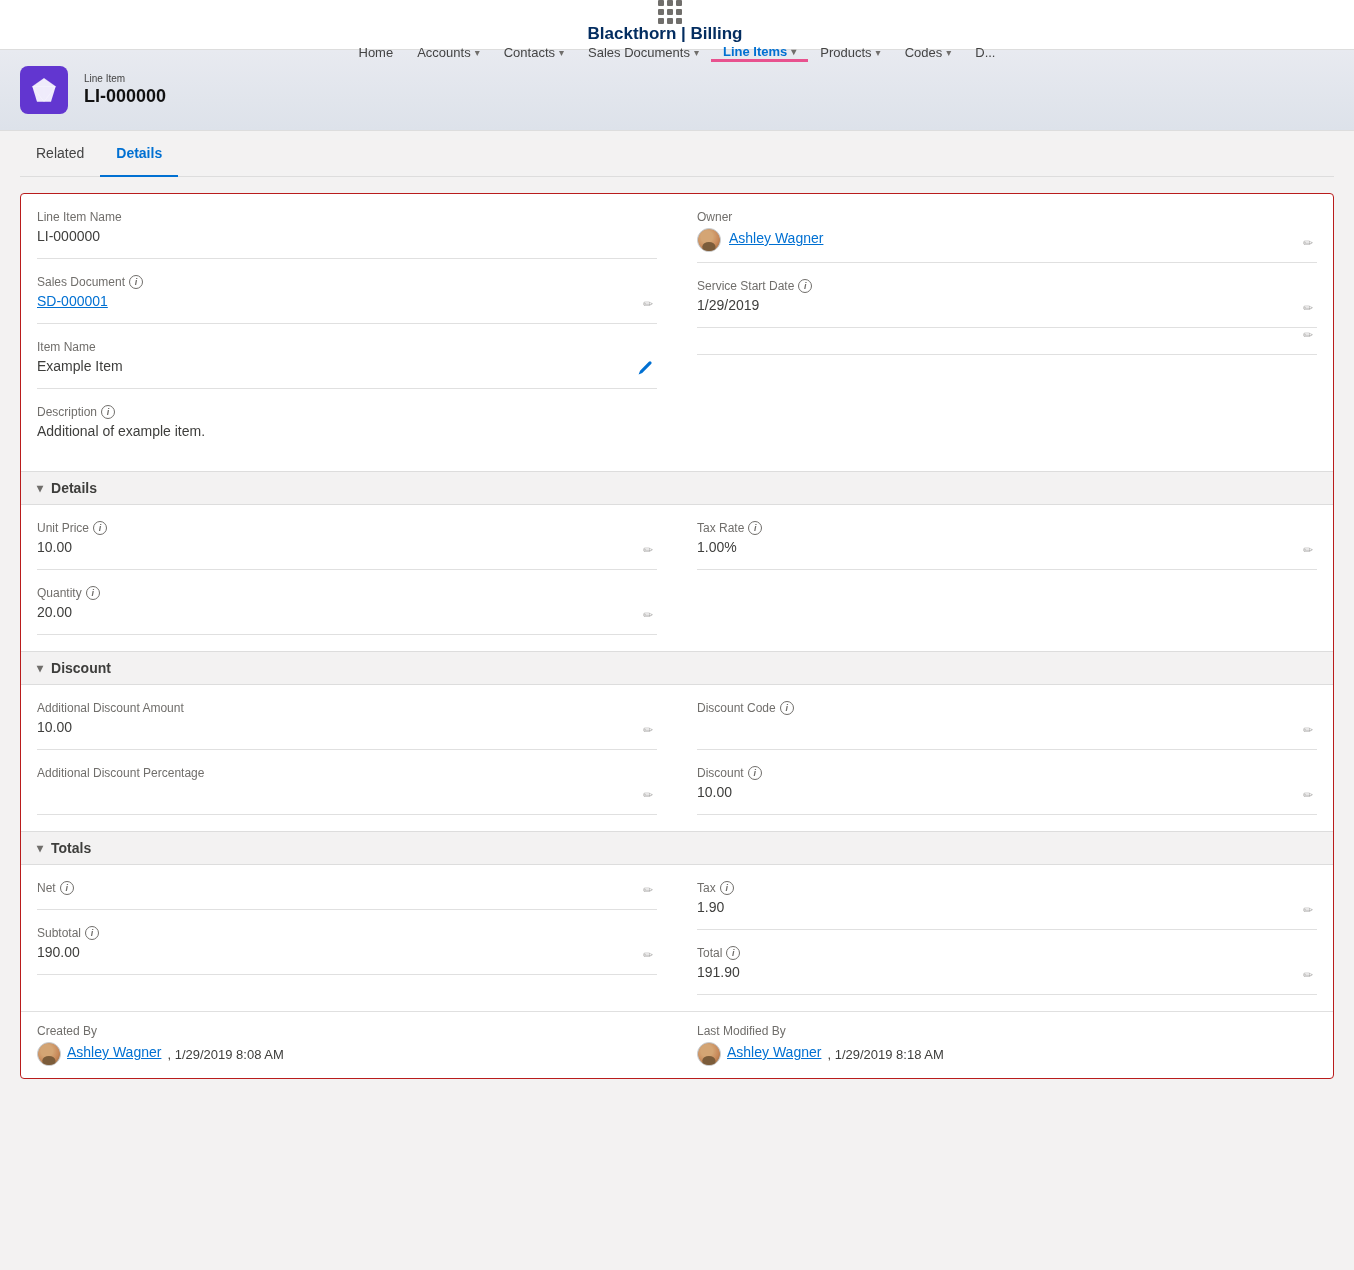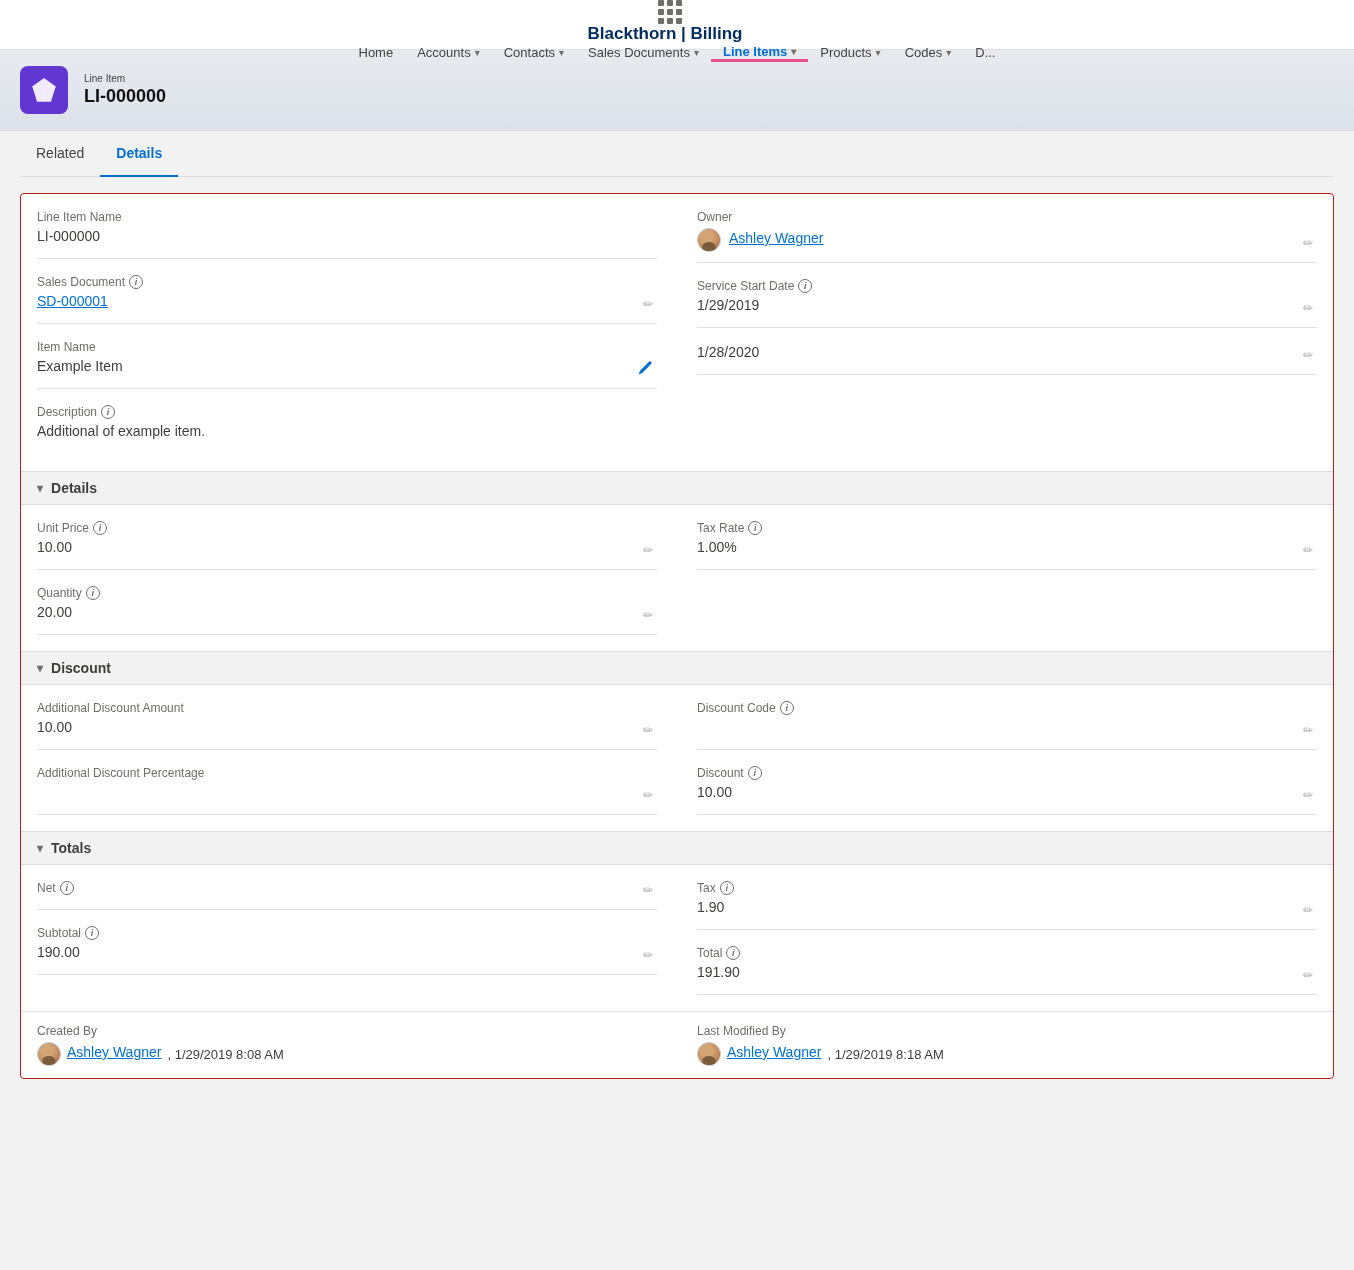--- a/index.html
+++ b/index.html
@@ -430,21 +430,20 @@
             <div class="field-group">
               <div class="field-label">
                 <span>Service Start Date</span>
                 <span class="info-icon">i</span>
               </div>
               <div class="field-value">1/29/2019</div>
               <span class="edit-icon">✏</span>
             </div>
 
             <div class="field-group">
-              <div class="field-value">1/28/2020</div>
               <span class="edit-icon">✏</span>
             </div>
 
           </div>
         </div>
       </div>
 
       <div class="section-header">
         <span class="chevron-icon">▾</span>
         <span>Details</span>

